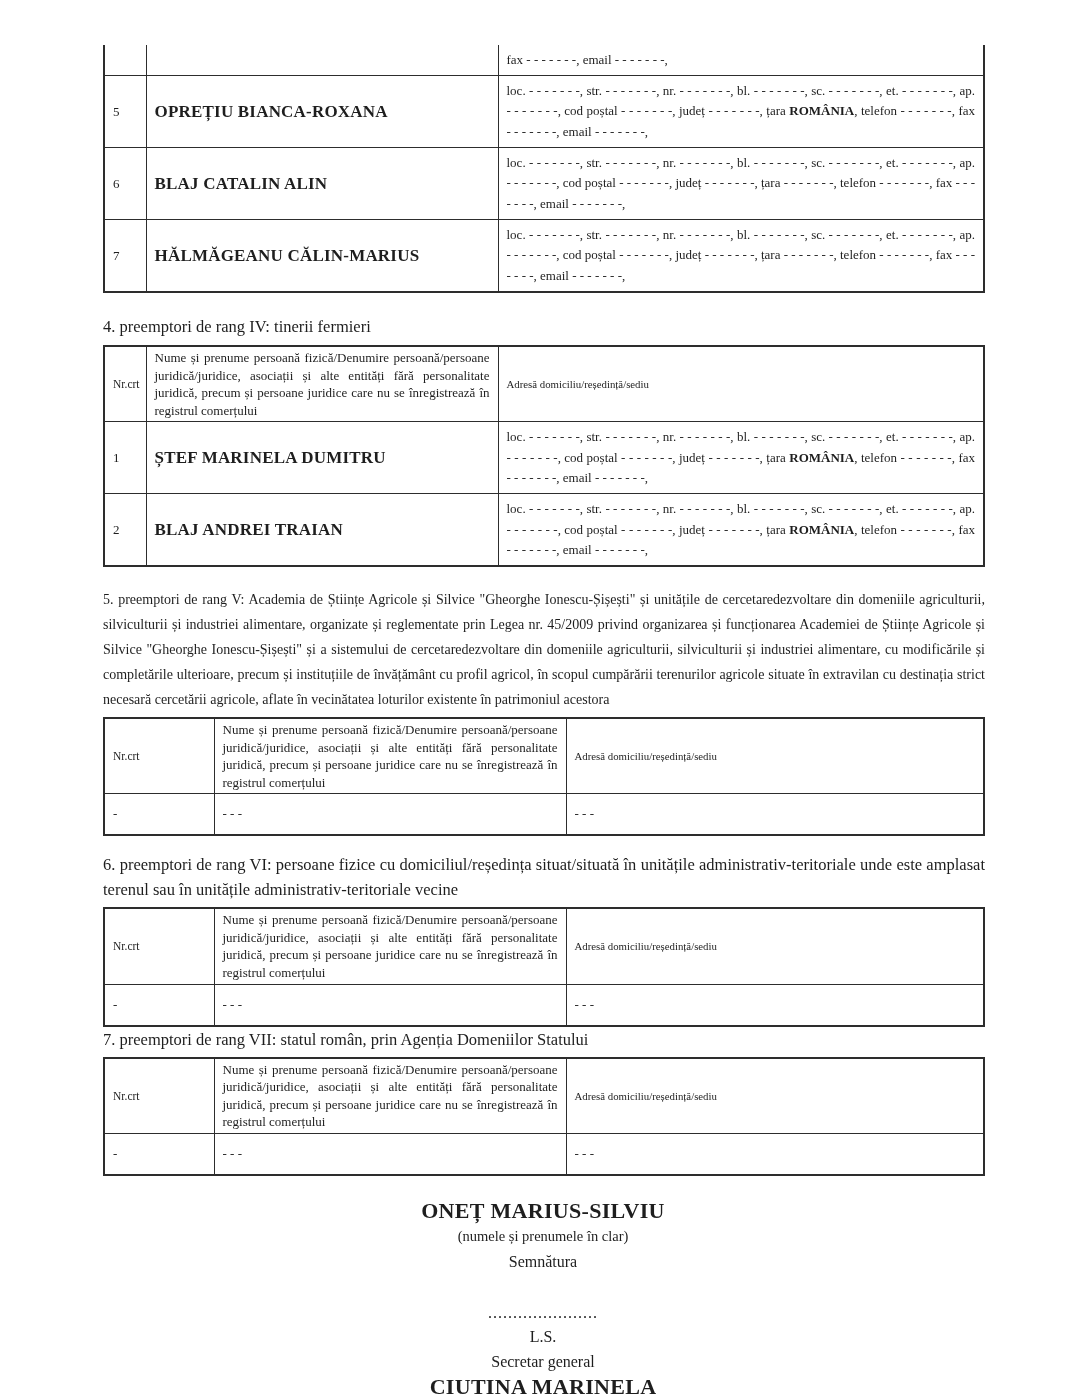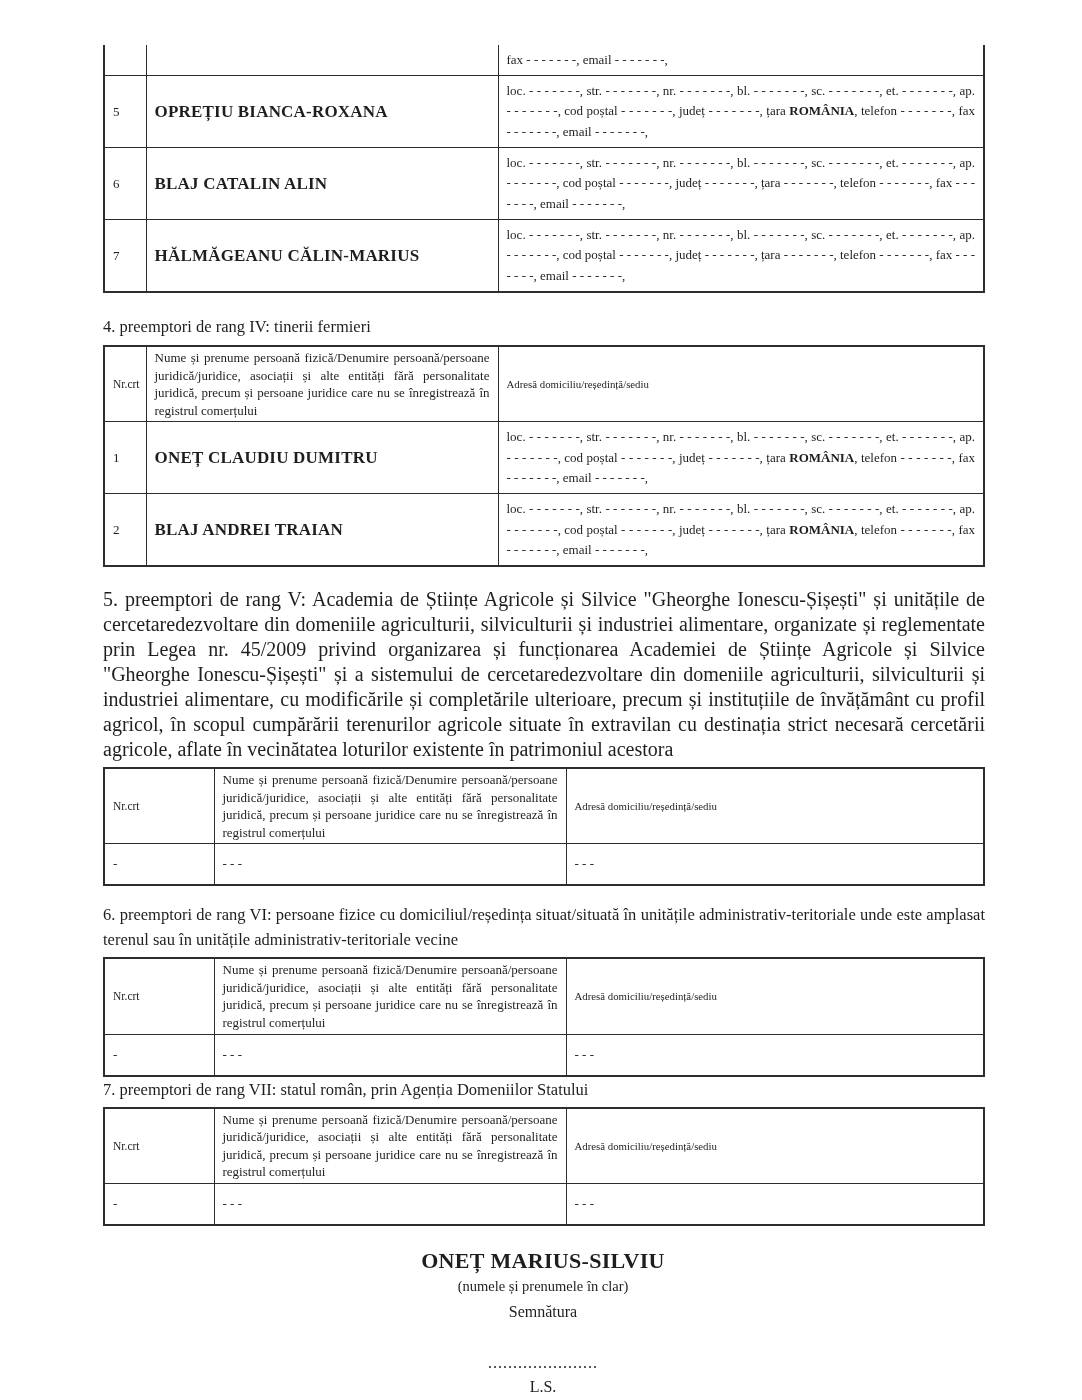--- a/index.html
+++ b/index.html
@@ -44,21 +44,21 @@
   tr.person-row td { height: 67px; }
   tr.hdr-row td { height: 44px; }
   tr.hdr-row-wide td { height: 50px; }
   tr.empty-row td { height: 36px; }
   .sec-heading {
     font-size: 16.5px;
     line-height: 25px;
     width: 882px;
   }
   .mt-sec4 { margin: 21px 0 6px; }
-  .para5 { font-size: 20px; line-height: 25px; text-align: justify; width: 882px; margin: 20px 0 5px; }
+  .para5 { font-size: 14px; line-height: 25px; text-align: justify; width: 882px; margin: 20px 0 5px; }
   .mt-sec6 { margin: 16px 0 5px; text-align: justify; }
   .mt-sec7 { margin: 0 0 5px; }
   .signature { margin-top: 22px; width: 880px; text-align: center; }
   .sig-role { font-size: 16px; line-height: 25px; }
   .sig-name { font-size: 22px; font-weight: 700; line-height: 26px; letter-spacing: .3px; }
   .sig-clar { font-size: 14.5px; line-height: 25px; }
   .sig-label { font-size: 16px; line-height: 25px; }
   .sig-gap { height: 28px; }
   .sig-dots { font-size: 16px; line-height: 22px; letter-spacing: 1px; }
 </style>
@@ -105,21 +105,21 @@
         <col style="width:486px">
       </colgroup>
     <tbody>
         <tr class="hdr-row">
       <td class="hdr-nr">Nr.crt</td>
       <td class="hdr-name">Nume și prenume persoană fizică/Denumire persoană/persoane juridică/juridice, asociații și alte entități fără personalitate juridică, precum și persoane juridice care nu se înregistrează în registrul comerțului</td>
       <td class="hdr-addr">Adresă domiciliu/reședință/sediu</td>
     </tr>
     <tr class="person-row">
       <td class="nr-cell">1</td>
-      <td class="name-cell">ONEȚ CLAUDIU DUMITRU</td>
+      <td class="name-cell">ȘTEF MARINELA DUMITRU</td>
       <td class="addr-cell"><span>loc. - - - - - - -, str. - - - - - - -, nr. - - - - - - -, bl. - - - - - - -, sc. - - - - - - -, et. - - - - - - -, ap. - - - - - - -, cod poștal - - - - - - -, județ - - - - - - -, țara </span><span class="country-bold">ROMÂNIA</span><span>, telefon - - - - - - -, fax - - - - - - -, email - - - - - - -,</span></td>
     </tr>
     <tr class="person-row">
       <td class="nr-cell">2</td>
       <td class="name-cell">BLAJ ANDREI TRAIAN</td>
       <td class="addr-cell"><span>loc. - - - - - - -, str. - - - - - - -, nr. - - - - - - -, bl. - - - - - - -, sc. - - - - - - -, et. - - - - - - -, ap. - - - - - - -, cod poștal - - - - - - -, județ - - - - - - -, țara </span><span class="country-bold">ROMÂNIA</span><span>, telefon - - - - - - -, fax - - - - - - -, email - - - - - - -,</span></td>
     </tr>
   </tbody>
     </table>
 

